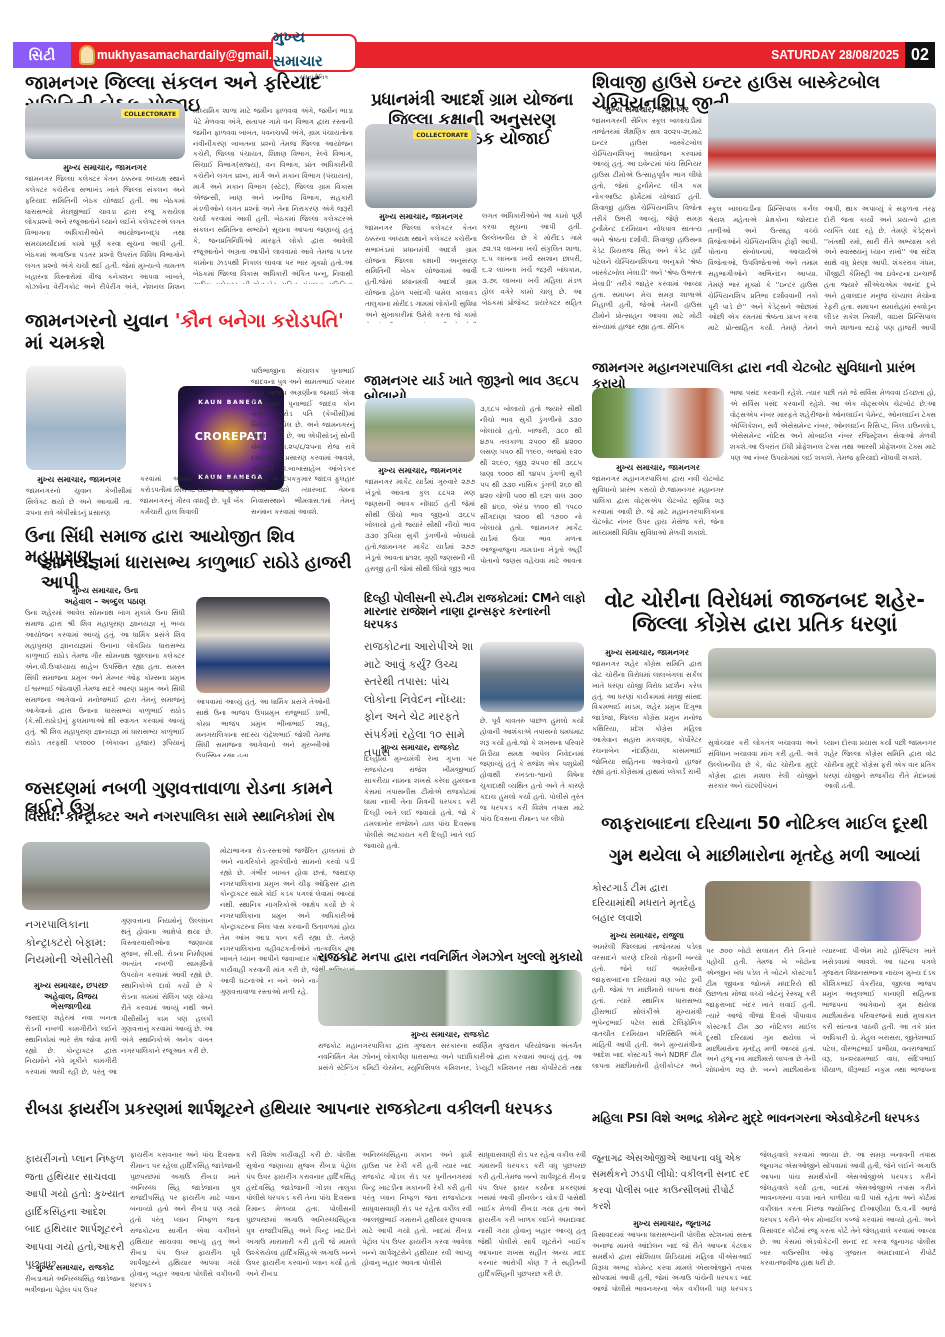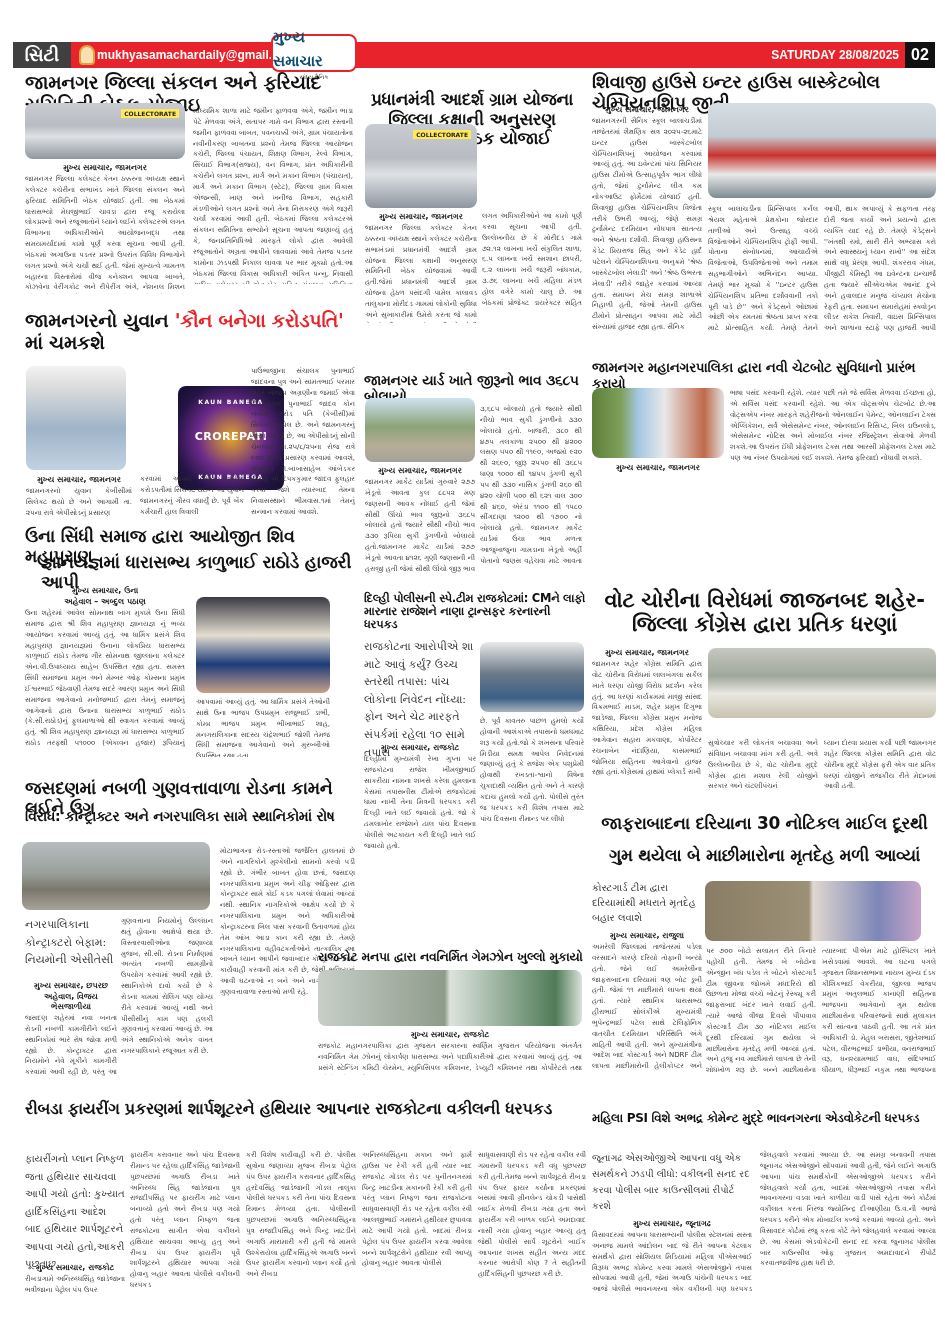--- a/index.html
+++ b/index.html
@@ -1,18 +1,18 @@
 <!DOCTYPE html>
 <html><head>
 <meta charset="utf-8">
 <style>
 *{box-sizing:border-box;margin:0;padding:0}
 body{width:945px;height:1337px;background:#fff;font-family:"DejaVu Sans",sans-serif;color:#222;position:relative;overflow:hidden}
 .hdr{position:absolute;top:42px;left:13px;width:922px;height:26px;display:flex;align-items:stretch}
-.hdr .sec{background:#404040;color:#fff;width:58px;font-weight:bold;font-size:18px;display:flex;align-items:center;justify-content:center}
+.hdr .sec{background:#8b5cf6;color:#fff;width:58px;font-weight:bold;font-size:14px;display:flex;align-items:center;justify-content:center}
 .hdr .red{flex:1;background:#e8232b;display:flex;align-items:center;position:relative}
 .hdr .mail{color:#fff;font-size:12px;font-weight:bold;margin-left:26px;font-family:"Liberation Sans",sans-serif}
 .hdr .hand{position:absolute;left:8px;top:3px;width:16px;height:20px;border:2px solid #d9a441;border-radius:8px 8px 4px 4px;background:#f6e0b0}
 .hdr .logo{position:absolute;left:200px;top:-8px;width:86px;height:38px;background:#fff;border:2px solid #e8232b;border-radius:8px;display:flex;flex-direction:column;align-items:center;justify-content:center}
 .hdr .logo .t{color:#0c4a6e;font-weight:bold;font-size:15px;line-height:24px}
 .hdr .logo .s{font-size:6px;color:#333}
 .hdr .date{position:absolute;right:6px;color:#fff;font-size:12px;font-weight:bold;font-family:"Liberation Sans",sans-serif}
 .hdr .pg{background:#111;color:#fff;width:30px;font-weight:bold;font-size:16px;display:flex;align-items:center;justify-content:center;font-family:"Liberation Sans",sans-serif}
 .abs{position:absolute}
 .head{font-weight:bold;color:#111;line-height:1.15;letter-spacing:-0.3px;font-family:"DejaVu Sans",sans-serif}
@@ -107,20 +107,21 @@
 <div class="abs" style="left:365px;top:463px;width:110px;">
   <div class="dl">મુખ્ય સમાચાર, જામનગર</div>
   <div class="txt" style="height:100px">જામનગર માર્કેટ યાર્ડમાં ગુરુવારે ૨૭૭ ખેડૂતો આવતા કુલ ૮૮૫૨ મણ જણસની આવક નોંધાઈ હતી જેમાં સૌથી ઊંચો ભાવ જીરૂનો ૩૬૮૫ બોલાયો હતો જ્યારે સૌથી નીચો ભાવ ૩૩૦ રૂપિયા સુકી ડુંગળીનો બોલાયો હતો.જામનગર માર્કેટ યાર્ડમાં ૨૭૭ ખેડૂતો આવતા ૪૧૨૬ ગુણી જણસની ની હરાજી હતી જેમાં સૌથી ઊંચો જીરૂ ભાવ</div>
 </div>
 <div class="abs txt" style="left:480px;top:404px;width:102px;height:160px;">૩,૬૮૫ બોલાયો હતો જ્યારે સૌથી નીચો ભાવ સુકી ડુંગળીનો ૩૩૦ બોલાયો હતો. બાજરી, ૩૮૦ થી ૪૭૫ તલકાળા ૨૫૦૦ થી ૪૨૦૦ લસણ ૫૫૦ થી ૧૧૯૦, અજમો ૯૨૦ થી ૨૬૯૦, જીરૂ ૨૫૫૦ થી ૩૬૮૫ ધાણા ૧૦૦૦ થી ૧૪૫૫ ડુંગળી સુકી ૫૫ થી ૩૩૦ નાસિક ડુંગળી ૨૬૦ થી ૪૨૦ ચોળી ૫૦૦ થી ૬૨૧ વાલ ૩૦૦ થી ૪૬૦, એરંડા ૧૧૦૦ થી ૧૫૮૦ સીંગદાણા ૧૨૦૦ થી ૧૭૦૦ નો બોલાયો હતો. જામનગર માર્કેટ યાર્ડમાં ઉંચા ભાવ મળતા આજુબાજુના ગામડાના ખેડૂતો અહીં પોતાનો જણસ વહેચવા માટે આવતા હોય છે.</div>
 
 <div class="abs head" style="left:592px;top:360px;width:345px;font-size:13.5px;">જામનગર મહાનગરપાલિકા દ્વારા નવી ચેટબોટ સુવિધાનો પ્રારંભ કરાયો</div>
 <div class="photo p-bld" style="left:592px;top:388px;width:132px;height:70px;"></div>
 <div class="abs" style="left:592px;top:460px;width:132px;">
   <div class="dl">મુખ્ય સમાચાર, જામનગર</div>
+  <div class="txt" style="height:90px">જામનગર મહાનગરપાલિકા દ્વારા નવી ચેટબોટ સુવિધાનો પ્રારંભ કરાયો છે.જામનગર મહાનગર પાલિકા દ્વારા વોટ્સએપ ચેટબોટ સુવિધા શરૂ કરવામાં આવી છે. જે માટે મહાનગરપાલિકાના ચેટબોટ નંબર ઉપર હાય મેસેજ કરો, જેના માધ્યમથી વિવિધ સુવિધાઓ મેળવી શકાશે.</div>
 </div>
 <div class="abs txt" style="left:730px;top:388px;width:206px;height:170px;">ભાષા પસંદ કરવાની રહેશે. ત્યાર પછી તમે જે સર્વિસ મેળવવા ઈચ્છતા હો, એ સર્વિસ પસંદ કરવાની રહેશે. આ એક વોટ્સએપ ચેટબોટ છે.આ વોટ્સએપ નંબર મારફતે શહેરીજનો ઓનલાઈન પેમેન્ટ, ઓનલાઈન ટેક્સ એપ્લિકેશન, સર્વ એસેસમેન્ટ નંબર, ઓનલાઈન રિસિપ્ટ, બિલ ડાઉનલોડ, એસેસમેન્ટ નોટિસ અને મોબાઈલ નંબર રજિસ્ટ્રેશન સેવાઓ મેળવી શકશે.આ ઉપરાંત ઈંધી પ્રોફેશનલ ટેક્સ તથા આરસી પ્રોફેશનલ ટેક્સ માટે પણ આ નંબર ઉપયોગમાં લઈ શકાશે. તેમજ ફરિયાદો નોંધાવી શકાશે.</div>
 
 <div class="abs head" style="left:25px;top:526px;width:330px;font-size:17.5px;">ઉના સિંધી સમાજ દ્વારા આયોજીત શિવ મહાપુરાણ</div>
 <div class="abs head" style="left:41px;top:552px;width:330px;font-size:17.5px;">જ્ઞાનયજ્ઞમાં ધારાસભ્ય કાળુભાઈ રાઠોડે હાજરી આપી</div>
 <div class="abs" style="left:25px;top:583px;width:160px;">
   <div class="dl">મુખ્ય સમાચાર, ઉના</div>
   <div class="dl" style="margin-top:0">અહેવાલ – અબ્દુલ પઠાણ</div>
   <div class="txt" style="height:140px">ઉના શહેરમાં આવેલ સોમનાથ બાગ મુકામે ઉના સિંધી સમાજ દ્વારા શ્રી શિવ મહાપુરાણ જ્ઞાનયજ્ઞ નું ભવ્ય આયોજન કરવામાં આવ્યું હતું. આ ધાર્મિક પ્રસંગે શિવ મહાપુરાણ જ્ઞાનયજ્ઞમાં ઉનાના લોકપ્રિય ધારાસભ્ય કાળુભાઈ રાઠોડ તેમજ ગીર સોમનાથ જીલ્લાના કલેક્ટર એન.વી.ઉપાધ્યાય સાહેબ ઉપસ્થિત રહ્યા હતા. સમસ્ત સિંધી સમાજના પ્રમુખ અને મેમ્બર ઓફ કોમ્સના પ્રમુખ ઈશ્વરભાઈ જેઠવાણી તેમજ સદરે આરણ પ્રમુખ અને સિંધી સમાજના આગેવાનો મનોજભાઈ દ્વારા તેમનું સમાજનું આગેવાનો દ્વારા ઉનાના ધારાસભ્ય કાળુભાઈ રાઠોડ (કે.સી.રાઠોડ)નું ફુલમાળાઓ થી સ્વાગત કરવામાં આવ્યું હતું. શ્રી શિવ મહાપુરાણ જ્ઞાનયજ્ઞ માં ધારાસભ્ય કાળુભાઈ રાઠોડ તરફથી ૫૧૦૦૦ (એકાવન હજાર) રૂપિયાનું અનુદાન</div>
 </div>
@@ -158,21 +159,21 @@
 <div class="abs txt" style="left:121px;top:916px;width:92px;height:160px;">ગુણવત્તાના નિયમોનું ઉલ્લંઘન થતું હોવાના આક્ષેપો થયા છે. વિસ્તારવાસીઓના જણાવ્યા મુજબ, સી.સી. રોડના નિર્માણમાં અત્યંત નબળી સામગ્રીનો ઉપયોગ કરવામાં આવી રહ્યો છે. સ્થાનિકોએ દાવો કર્યો છે કે રોડના કામમાં રોલિંગ પણ યોગ્ય રીતે કરવામાં આવ્યું નથી અને પીસીસીનું કામ પણ હલકી ગુણવત્તાનું કરવામાં આવ્યું છે. આ અંગે સ્થાનિકોએ અનેક વખત નગરપાલિકાને રજૂઆત કરી છે.</div>
 <div class="abs txt" style="left:220px;top:846px;width:135px;height:230px;">મોટાભાગના રોડ-રસ્તાઓ જર્જરિત હાલતમાં છે અને નાગરિકોને મુશ્કેલીનો સામનો કરવો પડી રહ્યો છે. ગંભીર બાબત હોવા છતાં, જસદણ નગરપાલિકાના પ્રમુખ અને ચીફ ઓફિસર દ્વારા કોન્ટ્રાક્ટર સામે કોઈ કડક પગલાં લેવામાં આવ્યાં નથી. સ્થાનિક નાગરિકોએ આક્ષેપ કર્યો છે કે નગરપાલિકાના પ્રમુખ અને અધિકારીઓ કોન્ટ્રાક્ટરના બિલ પાસ કરવાની ઉતાવળમાં હોય તેમ આંખ આડા કાન કરી રહ્યા છે. તેમણે નગરપાલિકાના વહીવટકર્તાઓને તાત્કાલિક આ બાબતે ધ્યાન આપીને જવાબદાર કોન્ટ્રાક્ટર સામે કાર્યવાહી કરવાની માંગ કરી છે, જેથી ભવિષ્યમાં આવી ઘટનાઓ ન બને અને નાગરિકોને સારી ગુણવત્તાવાળા રસ્તાઓ મળી રહે.</div>
 
 <div class="abs head" style="left:318px;top:950px;width:265px;font-size:12.5px;">રાજકોટ મનપા દ્વારા નવનિર્મિત ગેમઝોન ખુલ્લો મુકાયો</div>
 <div class="photo p-game" style="left:318px;top:970px;width:264px;height:56px;"></div>
 <div class="abs" style="left:318px;top:1027px;width:264px;">
   <div class="dl">મુખ્ય સમાચાર, રાજકોટ</div>
   <div class="txt" style="height:34px">રાજકોટ મહાનગરપાલિકા દ્વારા ગુજરાત સરકારના સ્વર્ણિમ ગુજરાત પરિયોજના અંતર્ગત નવનિર્મિત ગેમ ઝોનનું લોકાર્પણ ધારાસભ્ય અને પદાધિકારીઓ દ્વારા કરવામાં આવ્યું હતું. આ પ્રસંગે સ્ટેન્ડિંગ કમિટી ચેરમેન, મ્યુનિસિપલ કમિશનર, ડેપ્યુટી કમિશનર તથા કોર્પોરેટરો તથા શહેરીજનો ઉપસ્થિત રહ્યા.</div>
 </div>
 
-<div class="abs head" style="left:592px;top:814px;width:345px;font-size:17px;text-align:center;">જાફરાબાદના દરિયાના 30 નોટિકલ માઈલ દૂરથી</div>
+<div class="abs head" style="left:592px;top:814px;width:345px;font-size:17px;text-align:center;">જાફરાબાદના દરિયાના 50 નોટિકલ માઈલ દૂરથી</div>
 <div class="abs head" style="left:592px;top:846px;width:345px;font-size:17px;text-align:center;">ગુમ થયેલા બે માછીમારોના મૃતદેહ મળી આવ્યાં</div>
 <div class="abs sub" style="left:592px;top:880px;width:110px;font-size:10px;line-height:1.5;">કોસ્ટગાર્ડ ટીમ દ્વારા દરિયામાંથી મધરાતે મૃતદેહ બહાર લવાશે</div>
 <div class="photo p-sea" style="left:705px;top:881px;width:216px;height:60px;"></div>
 <div class="abs" style="left:592px;top:928px;width:110px;">
   <div class="dl">મુખ્ય સમાચાર, રાજુલા</div>
   <div class="txt" style="height:128px">અમરેલી જિલ્લામાં તાજેતરમાં પડેલા વરસાદને કારણે દરિયો તોફાની બન્યો હતો. જેને લઈ અમરેલીના જાફરાબાદના દરિયામાં ત્રણ બોટ ડૂબી હતી. જેમાં ૧૧ માછીમારો લાપતા થયાં હતાં. ત્યારે સ્થાનિક ધારાસભ્ય હીરાભાઈ સોલંકીએ મુખ્યમંત્રી ભુપેન્દ્રભાઈ પટેલ સાથે ટેલિફોનિક વાતચીત દરમિયાન પરિસ્થિતિ અંગે માહિતી આપી હતી. અને મુખ્યમંત્રીના આદેશ બાદ કોસ્ટગાર્ડ અને NDRF ટીમ લાપતા માછીમારોની હેલીકોપ્ટર અને જહાજની મદદથી દરિયામાં લાપતા ૧૧ માછીમારોની શોધખોળ કરવામાં આવી રહી છે. આજે જાફરાબાદ બંદર</div>
 </div>
 <div class="abs txt" style="left:706px;top:946px;width:110px;height:130px;">પર ૭૦૦ બોટો સલામત રીતે કિનારે પહોંચી હતી. તેમજ બે બોટોના એન્જીન બંધ પડેલ તે બોટને કોસ્ટગાર્ડ ટીમ જીવના જોખમે મધદરિયે થી ઉછળતા મોજા વચ્ચે બોટનું રેસ્ક્યૂ કરી જાફરાબાદ બંદર ખાતે લવાઈ હતી. ત્યારે આજે ત્રીજા દિવસે પીપાવાવ કોસ્ટગાર્ડ ટીમ ૩૦ નોટિકલ માઈલ દૂરથી દરિયામાં ગુમ થયેલા બે માછીમારોના મૃતદેહ મળી આવ્યાં હતાં. અને હજુ નવ માછીમારો લાપતા છે તેની શોધખોળ શરૂ છે. બન્ને માછીમારોના મૃતદેહ મળતા માછીમારોમાં શોકનો માહોલ છવાયો હતો. મધરાતે બન્ને માછીમારોના મૃતદેહને બહાર લાવવામાં આવશે.</div>
 <div class="abs txt" style="left:822px;top:946px;width:114px;height:130px;">ત્યારબાદ પીએમ માટે હોસ્પિટલ ખાતે ખસેડવામાં આવશે. આ ઘટના પગલે ગુજરાત વિધાનસભાના નાયબ મુખ્ય દંડક કૌશિકભાઈ વેકરીયા, જીલ્લા ભાજપ પ્રમુખ અતુલભાઈ કાનાણી સહિતના ભાજપના આગેવાનો ગુમ થયેલા માછીમારોના પરિવારજનો સાથે મુલાકાત કરી સાંત્વના પાઠવી હતી. આ તકે પ્રાંત અધિકારી ડો. મેહુલ બરાસરા, જીતેશભાઈ પટેલ, વીરભદ્રભાઈ ડાભીયા, વનરાજભાઈ વરૂ, ઘનશ્યામભાઈ વાઘ, સંદિપભાઈ ધીયાળ, ધીરૂભાઈ નકુમ તથા ભાજપના આગેવાનો- કાર્યકર્તાઓ સહિત વહીવટી તંત્રની ટીમ ઉપસ્થિત રહી હતી.</div>
 

